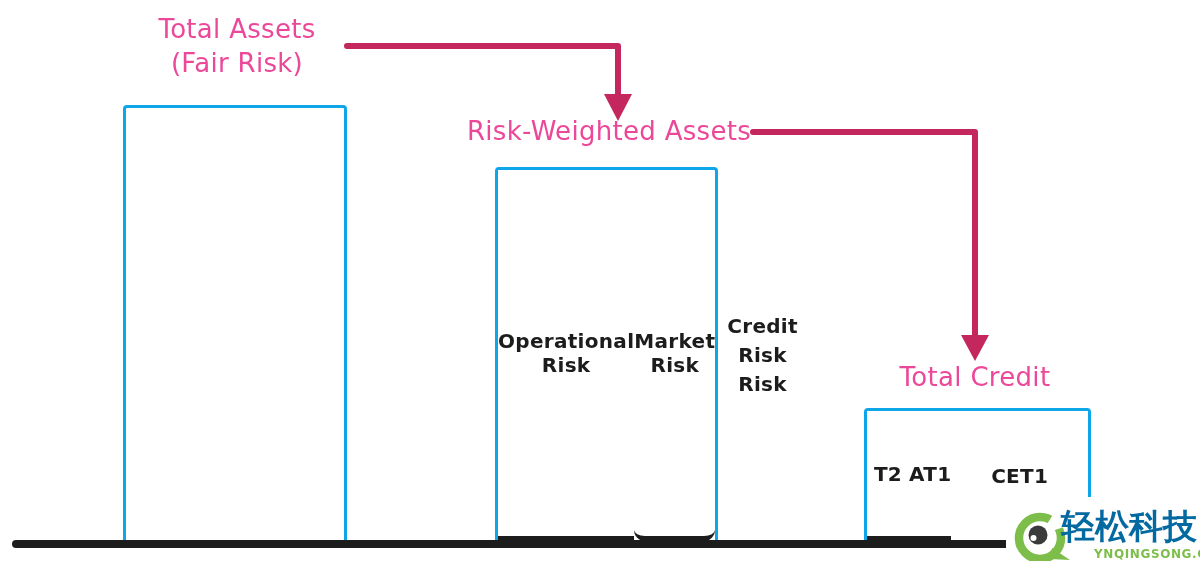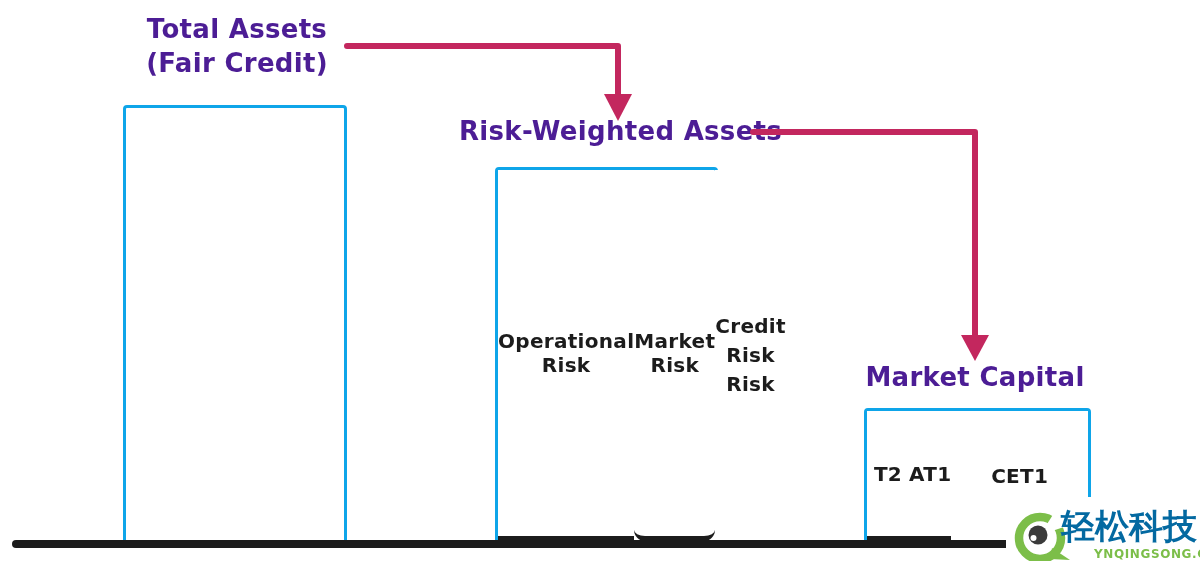--- a/index.html
+++ b/index.html
@@ -8,22 +8,22 @@
     width:1200px;height:561px;
     background:#ffffff;
     overflow:hidden;
     font-family:"DejaVu Sans", sans-serif;
     color:#1c1c1c;
   }
   
   .title{
     position:absolute;
     text-align:center;
-    font-weight:700;
-    color:#4c1d95;
+    font-weight:400;
+    color:#ec4899;
     letter-spacing:0.3px;
     white-space:nowrap;
   }
   .title-assets{left:97px;top:12px;width:280px;font-size:26px;line-height:34px;}
   .title-rwa{left:459px;top:116px;width:300px;font-size:26px;}
   .title-capital{left:845px;top:362px;width:260px;font-size:26px;}
   
   .bar{
     position:absolute;
     box-sizing:border-box;
@@ -42,21 +42,21 @@
     justify-content:center;
     font-weight:700;
     font-size:20px;
     letter-spacing:0.3px;
     text-align:center;
     background:#ffffff;
   }
   .seg-divider{border-bottom:5px solid #1c1c1c;}
   .seg-op{flex:0 0 51px;}
   .seg-mkt{flex:0 0 48px;border-radius:11px;}
-  .seg-credit{flex:1 1 auto;line-height:29px;}
+  .seg-credit{flex:1 1 auto;line-height:29px;margin-left:12px;}
   .seg-t2{flex:0 0 42px;}
   .seg-at1{flex:0 0 33px;align-items:center;}
   .seg-cet1{flex:1 1 auto;}
   
   .baseline{
     position:absolute;
     left:12px;top:540px;width:1005px;height:8px;
     background:#1c1c1c;border-radius:4px;
   }
   
@@ -84,26 +84,26 @@
     white-space:nowrap;
   }
 </style>
 </head>
 <body>
 
 <div id="canvas">
 
   <div class="title title-assets">
     <div>Total Assets</div>
-    <div>(Fair Credit)</div>
+    <div>(Fair Risk)</div>
   </div>
 
   <div class="title title-rwa">Risk-Weighted Assets</div>
 
-  <div class="title title-capital">Market Capital</div>
+  <div class="title title-capital">Total Credit</div>
 
   <svg class="arrow-layer" viewBox="0 0 1200 561">
     <g>
       <path d="M347 46 L618 46 L618 96" fill="none" stroke-width="6" stroke-linecap="round" stroke-linejoin="round" stroke="#c3275e"></path>
       <polygon points="604,94 632,94 618,121" fill="#c3275e"></polygon>
     </g>
     <g>
       <path d="M753 132 L975 132 L975 337" fill="none" stroke-width="6" stroke-linecap="round" stroke-linejoin="round" stroke="#c3275e"></path>
       <polygon points="961,335 989,335 975,361" fill="#c3275e"></polygon>
     </g>

